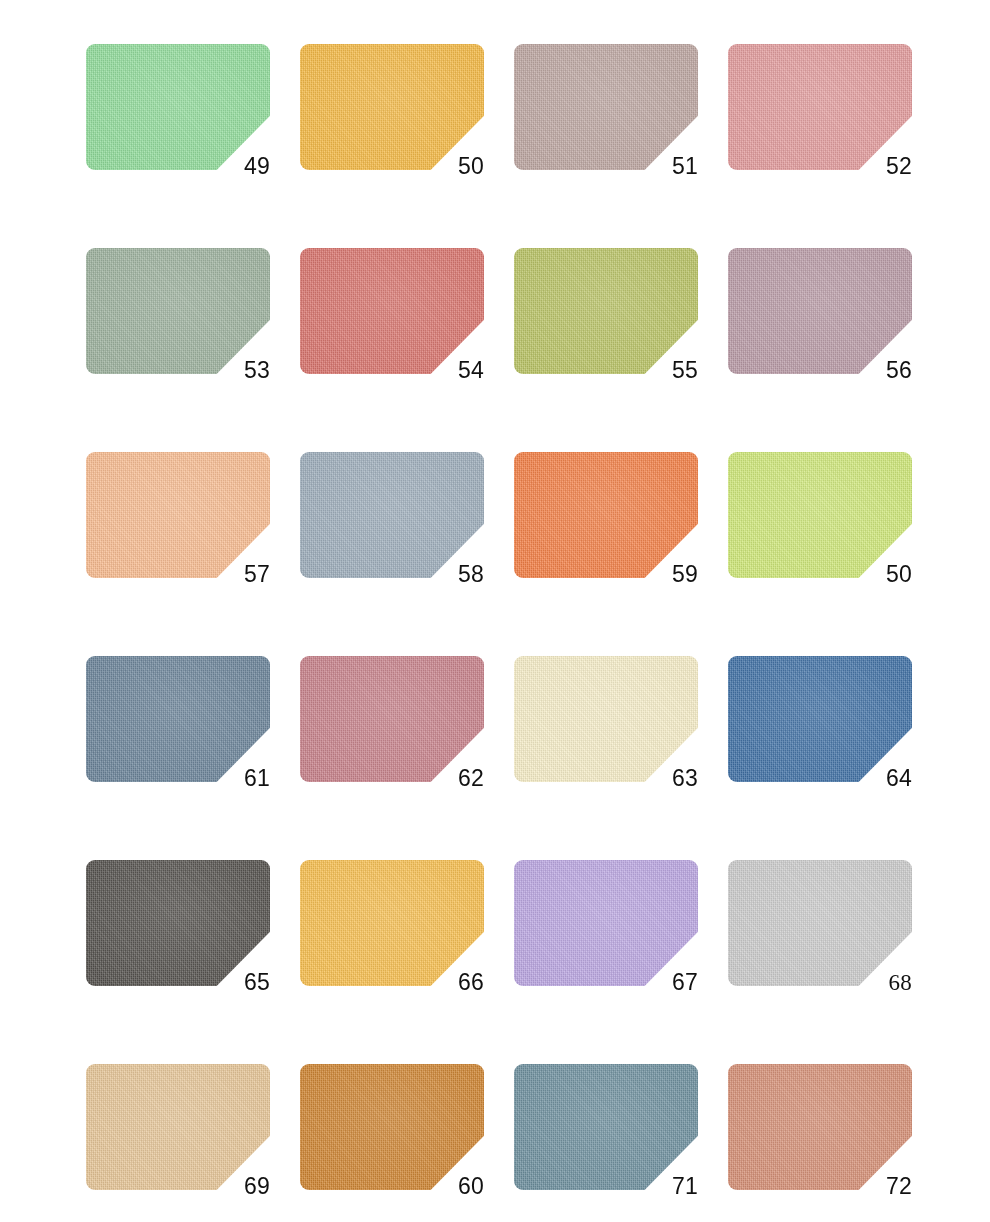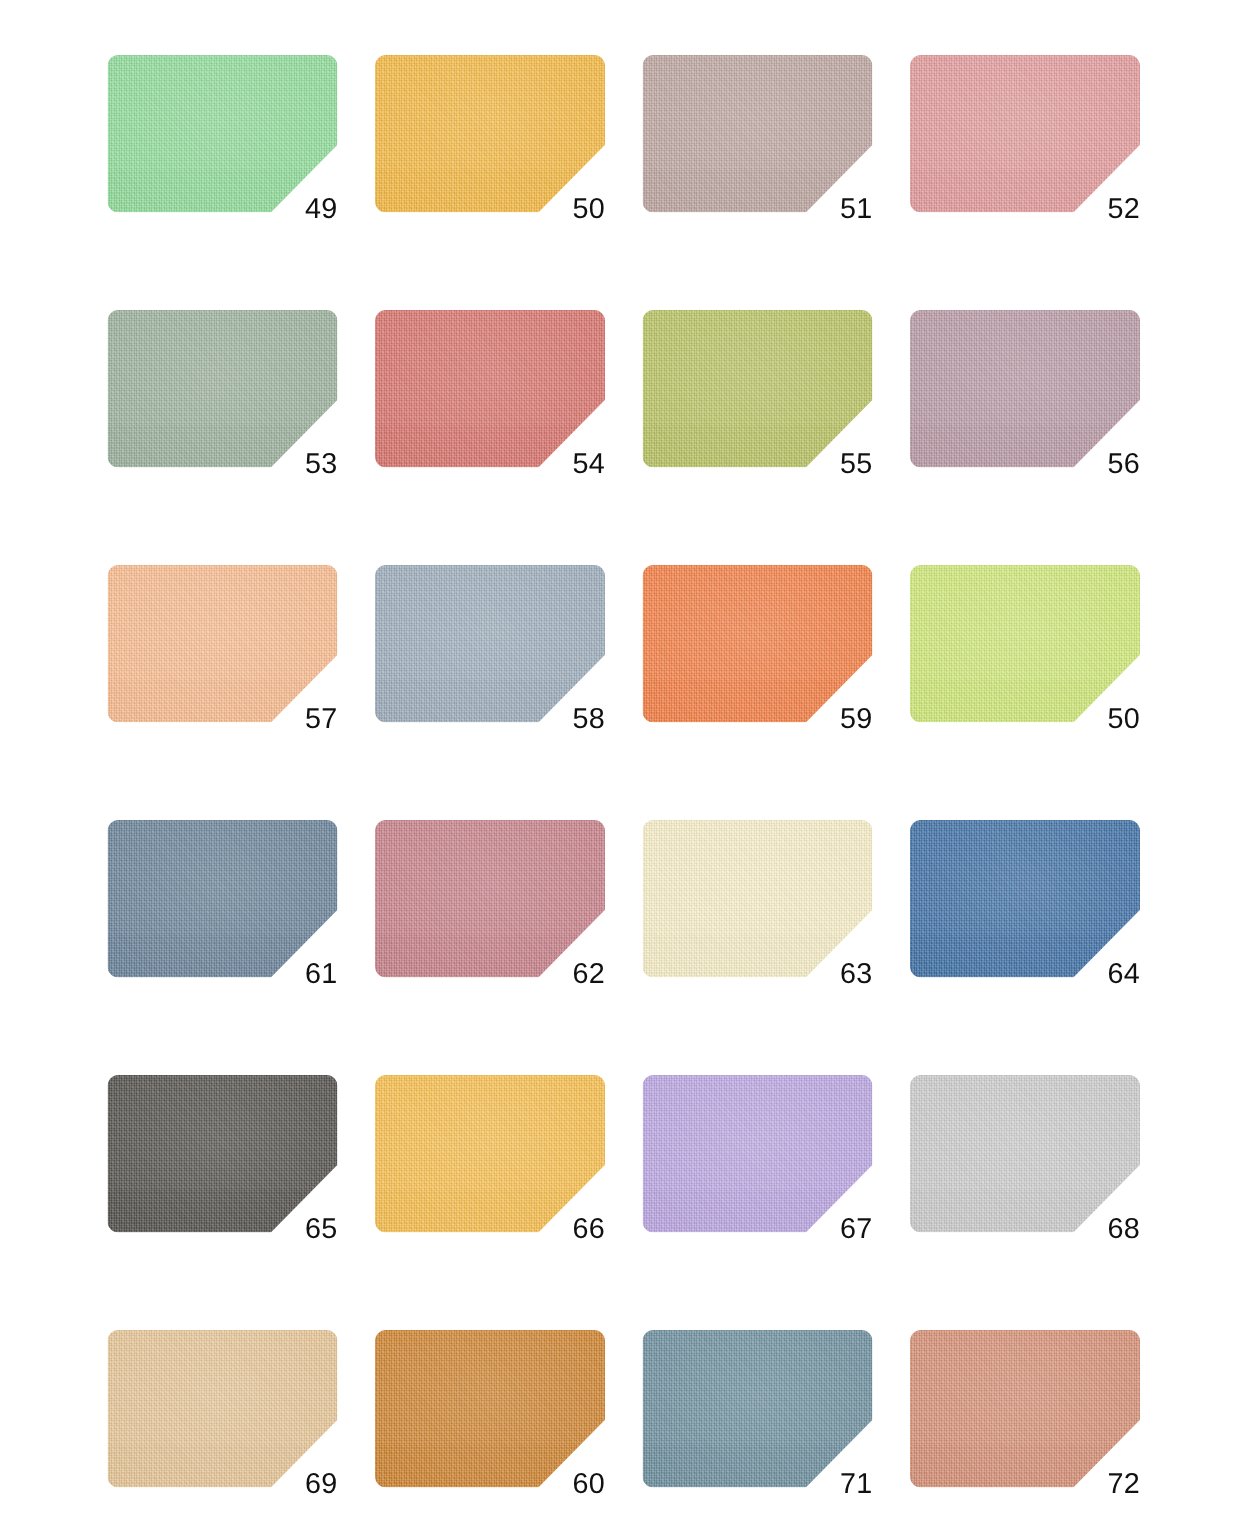--- a/index.html
+++ b/index.html
@@ -189,21 +189,21 @@
       <div class="swatch-cell">
         <div class="swatch-chip" style="background-color: rgb(248, 191, 78);"></div>
         <div class="swatch-number" style="color: rgb(17, 17, 17);">66</div>
       </div>
       <div class="swatch-cell">
         <div class="swatch-chip" style="background-color: rgb(187, 166, 226);"></div>
         <div class="swatch-number" style="color: rgb(17, 17, 17);">67</div>
       </div>
       <div class="swatch-cell">
         <div class="swatch-chip"></div>
-        <div class="swatch-number" style="color: rgb(17, 17, 17);">68</div>
+        <div class="swatch-number" style="color: rgb(17, 17, 17); font-family: Liberation Serif, serif;">68</div>
       </div>
       <div class="swatch-cell">
         <div class="swatch-chip" style="background-color: rgb(231, 198, 151);"></div>
         <div class="swatch-number" style="color: rgb(17, 17, 17);">69</div>
       </div>
       <div class="swatch-cell">
         <div class="swatch-chip" style="background-color: rgb(207, 132, 48);"></div>
         <div class="swatch-number" style="color: rgb(17, 17, 17);">60</div>
       </div>
       <div class="swatch-cell">

